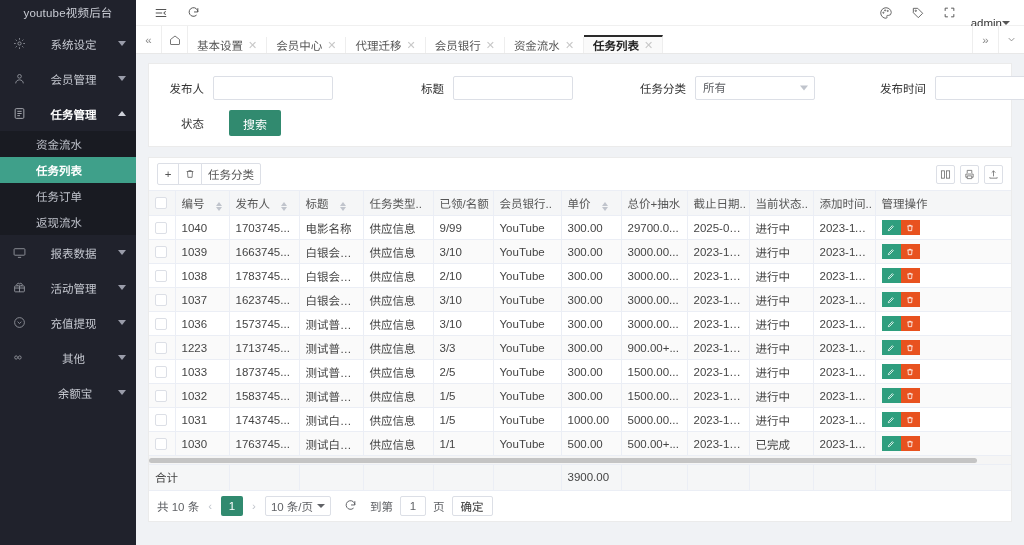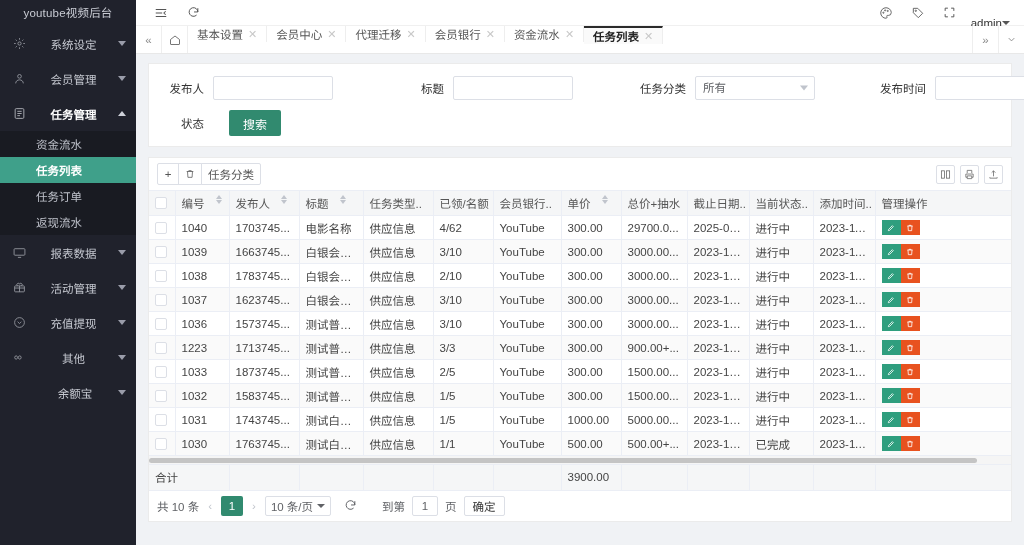--- a/index.html
+++ b/index.html
@@ -62,21 +62,21 @@
 
   .tabbar {
     height: 28px; background: #ffffff; display: flex; align-items: stretch;
     border-bottom: 1px solid #e8e8e8; flex: 0 0 28px; font-size: 11.5px;
   }
   .tab-nav {
     width: 26px; display: flex; align-items: center; justify-content: center;
     color: #888; cursor: pointer; border-right: 1px solid #eee; flex: 0 0 26px;
   }
   .tab-home { width: 26px; flex: 0 0 26px; display:flex;align-items:center;justify-content:center;color:#666;cursor:pointer;border-right:1px solid #eee;}
-  .tabs { display: flex; align-items: flex-start; flex: 1 1 auto; overflow: hidden; }
+  .tabs { display: flex; align-items: flex-end; flex: 1 1 auto; overflow: hidden; }
   .tab {
     display: flex; align-items: center; gap: 5px; padding: 0 9px;
     border-right: 1px solid #eee; color: #555; cursor: pointer; white-space: nowrap;
   }
   .tab .x { color: #c8c8c8; font-size: 11px; line-height: 1; }
   .tab.active { color: #222; font-weight: bold; background: #fafafa; border-top: 2px solid #2b2b2b; }
   .tab-right { display: flex; align-items: stretch; }
   .tab-right > div { width: 26px; display:flex;align-items:center;justify-content:center;color:#888;cursor:pointer;border-left:1px solid #eee;}
 
   .content { flex: 1 1 auto; padding: 9px 12px 0 12px; overflow: hidden; }
@@ -122,21 +122,21 @@
     cursor: pointer; color: #666;
   }
 
   table.grid { width: 100%; border-collapse: collapse; table-layout: fixed; font-size: 11.5px; }
   table.grid th {
     background: #f5f6f7; color: #555; font-weight: normal; height: 25px;
     border-top: 1px solid #ebeef5; border-bottom: 1px solid #ebeef5;
     border-right: 1px solid #ebeef5; padding: 0 6px; text-align: left;
     white-space: nowrap; overflow: hidden;
   }
-  table.grid th .hw { display: inline-flex; align-items: flex-start; gap: 11px; }
+  table.grid th .hw { display: inline-flex; align-items: flex-end; gap: 11px; }
   .sorter { display: inline-flex; flex-direction: column; gap: 1px; }
   .sorter i { width:0;height:0;border-left:3px solid transparent;border-right:3px solid transparent; display:block; }
   .sorter i.up { border-bottom: 4px solid #c0c4cc; }
   .sorter i.dn { border-top: 4px solid #c0c4cc; }
   table.grid td {
     height: 24px; border-bottom: 1px solid #ebeef5; border-right: 1px solid #ebeef5;
     padding: 0 6px; color: #444; white-space: nowrap; overflow: hidden; text-overflow: ellipsis;
   }
   table.grid tbody tr:nth-child(even) { background: #fafafa; }
   .cbx { width: 12px; height: 12px; border: 1px solid #dcdfe6; border-radius: 2px; background: #fff; display: inline-block; cursor: pointer; vertical-align: middle; }
@@ -527,21 +527,21 @@
                 <span>管理操作</span></th>
             </tr>
           </thead>
           <tbody id="grid-body">
               <tr>
                 <td><span class="cbx"></span></td>
                 <td>1040</td>
                 <td>1703745...</td>
                 <td>电影名称</td>
                 <td>供应信息</td>
-                <td>4/62</td>
+                <td>9/99</td>
                 <td>YouTube</td>
                 <td>300.00</td>
                 <td>29700.0...</td>
                 <td>2025-02...</td>
                 <td>进行中</td>
                 <td>2023-11...</td>
                 <td style="border-right: none;"><span class="act-wrap">
                     <span class="act edit">
                       <svg width="8" height="8" viewBox="0 0 24 24" fill="none" stroke="#fff" stroke-width="2.4">
                         <path d="M4 20l4-1 11-11-3-3L5 16l-1 4z"></path>
@@ -837,21 +837,21 @@
           <span class="pg-size">
             <span>10 条/页</span>
             <span class="dc"></span>
           </span>
           <span class="pg-refresh" style="margin-left:6px;">
             <svg width="13" height="13" viewBox="0 0 24 24" fill="none" stroke="#606266" stroke-width="1.8">
               <path d="M20 11a8 8 0 1 0-2.3 5.7"></path>
                 <path d="M20 4v7h-7"></path>
             </svg>
           </span>
-          <span style="margin-left:18px;font-family:Liberation Mono, monospace;">到第</span>
+          <span style="margin-left:6px;font-family:Liberation Mono, monospace;">到第</span>
           <input class="pg-jump-input" type="text" value="1" style="">
           <span>页</span>
           <span class="pg-ok">确定</span>
         </div>
 
       </div>
     </div>
   </div>
 </div>
 

